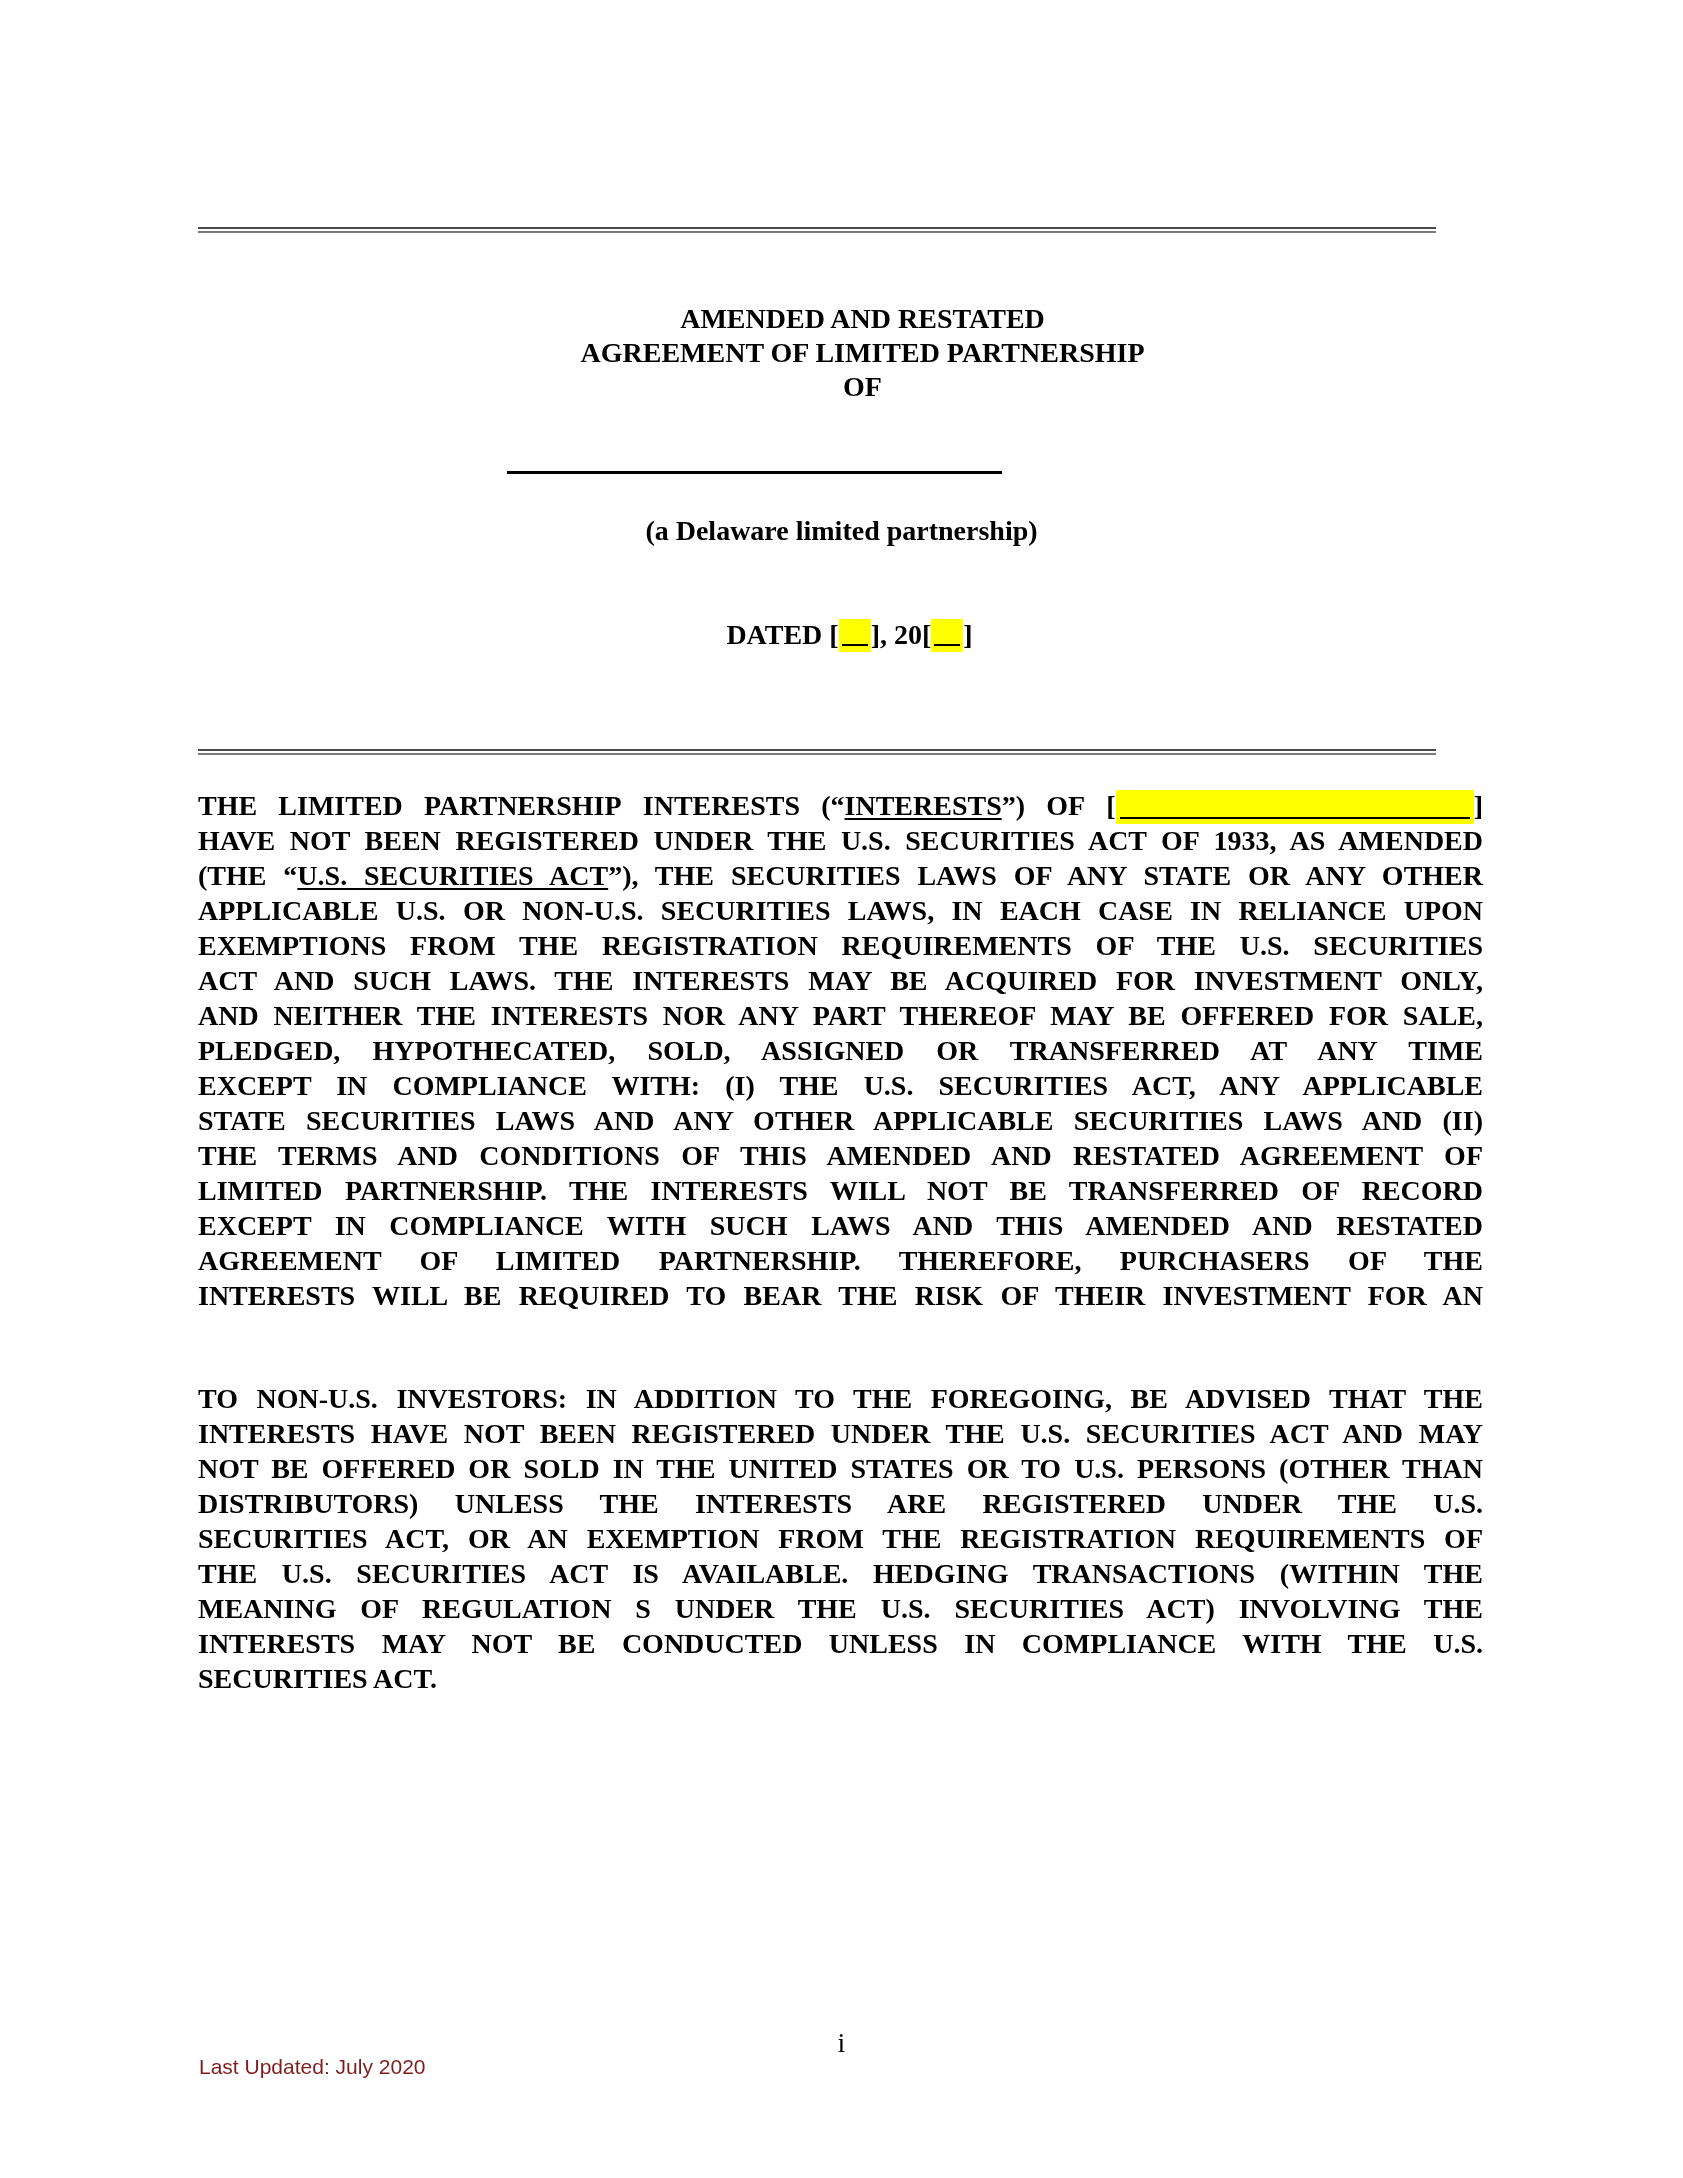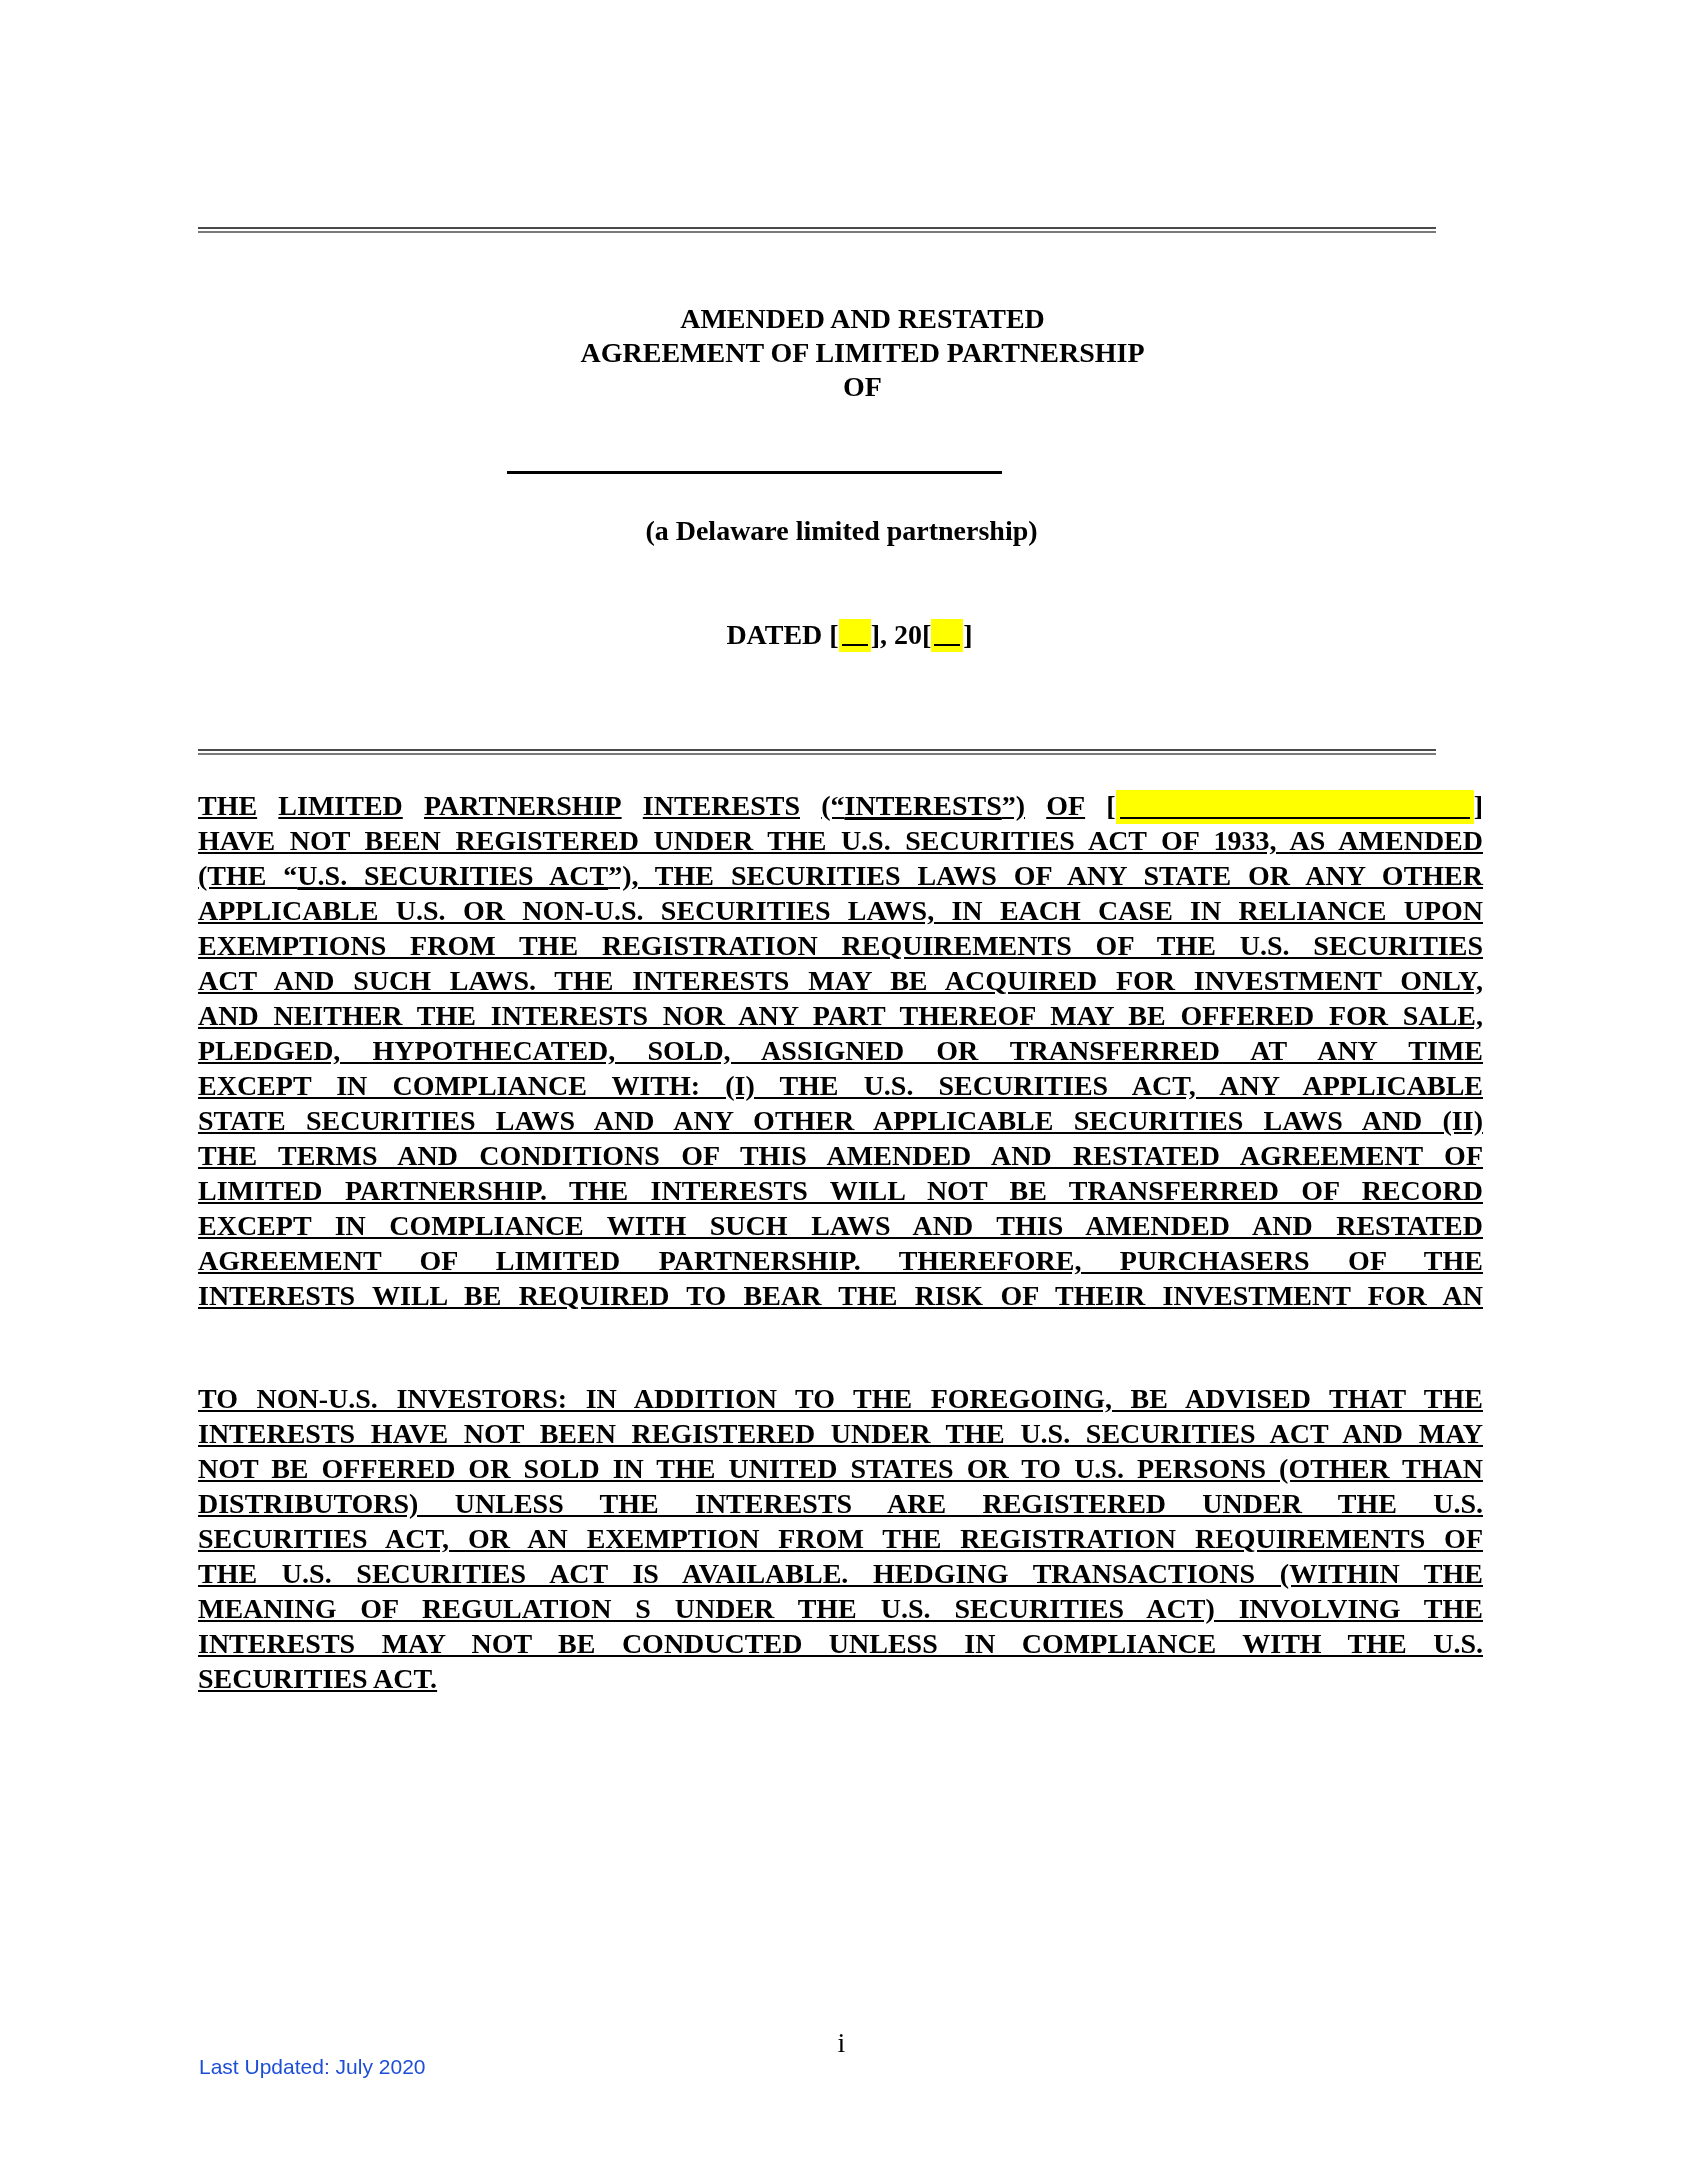--- a/index.html
+++ b/index.html
@@ -19,35 +19,35 @@
 
   .subtitle { position: absolute; left: 0; width: 1683px; top: 514px; text-align: center;
               font-weight: bold; font-size: 28px; line-height: 34px; }
 
   .dated { position: absolute; left: 8px; width: 1683px; top: 618px; text-align: center;
            font-weight: bold; font-size: 28px; line-height: 34px; }
   .hl-small { display: inline-block; background: #ffff00; width: 32px; height: 33px; vertical-align: -8px;
               position: relative; }
   .hl-small::after { content: ""; position: absolute; left: 3px; right: 3px; bottom: 6px; height: 2px; background: #000; }
 
-  .legend { position: absolute; left: 198px; width: 1285px; font-weight: bold; font-size: 28px; text-decoration: underline; }
+  .legend { position: absolute; left: 198px; width: 1285px; font-weight: bold; font-size: 28px; }
   .legend .ln { height: 35px; line-height: 35px; text-align: justify; text-align-last: justify;
                 white-space: nowrap; overflow: visible; }
   .legend .ln.last { text-align-last: left; }
   .legend .ln.flex { display: flex; justify-content: space-between; white-space: pre; }
   .u { text-decoration: underline; text-decoration-thickness: 2px; text-underline-offset: 3px; }
 
   .hl-long { display: inline-block; background: #ffff00; width: 358px; height: 34px; vertical-align: -9px;
              position: relative; }
   .hl-long::after { content: ""; position: absolute; left: 4px; right: 4px; bottom: 5px; height: 2px; background: #000; }
 
   .page-num { position: absolute; left: 0; width: 1683px; top: 2026px; text-align: center;
               font-size: 28px; line-height: 34px; }
   .footer { position: absolute; left: 199px; top: 2055px; font-family: "Liberation Sans", "DejaVu Sans", sans-serif;
-            font-size: 21px; line-height: 24px; color: #1d4ed8; }
+            font-size: 21px; line-height: 24px; color: #7f1d1d; }
 </style>
 </head>
 <body>
 
 <div class="page">
 
   <div class="rule" style="top:227px;">
     <div class="l1"></div>
     <div class="l2"></div>
   </div>

